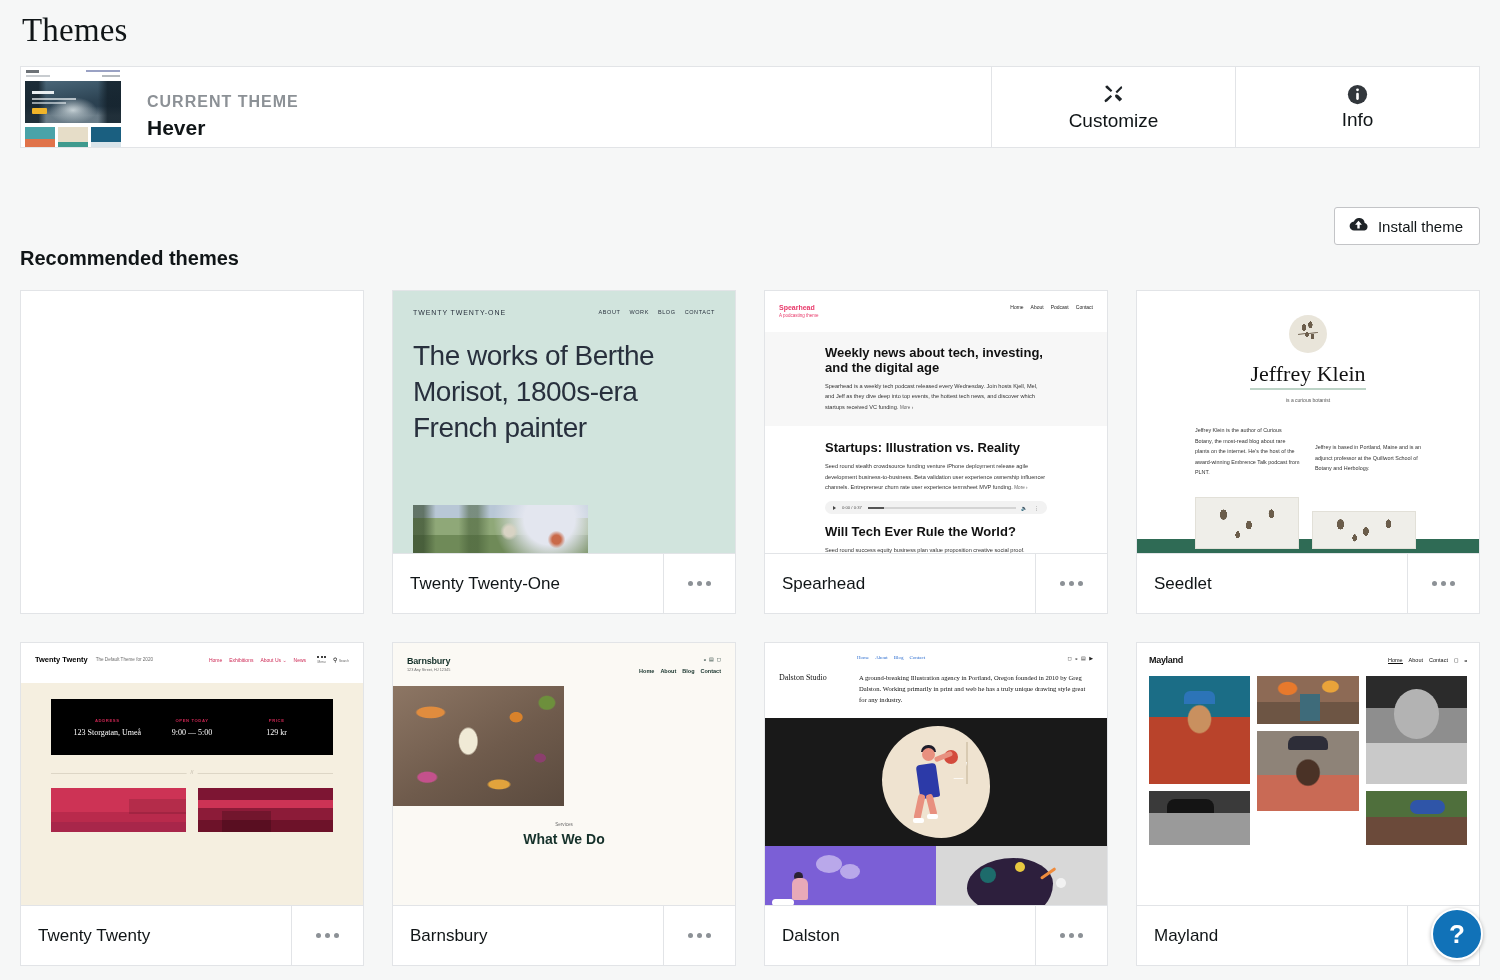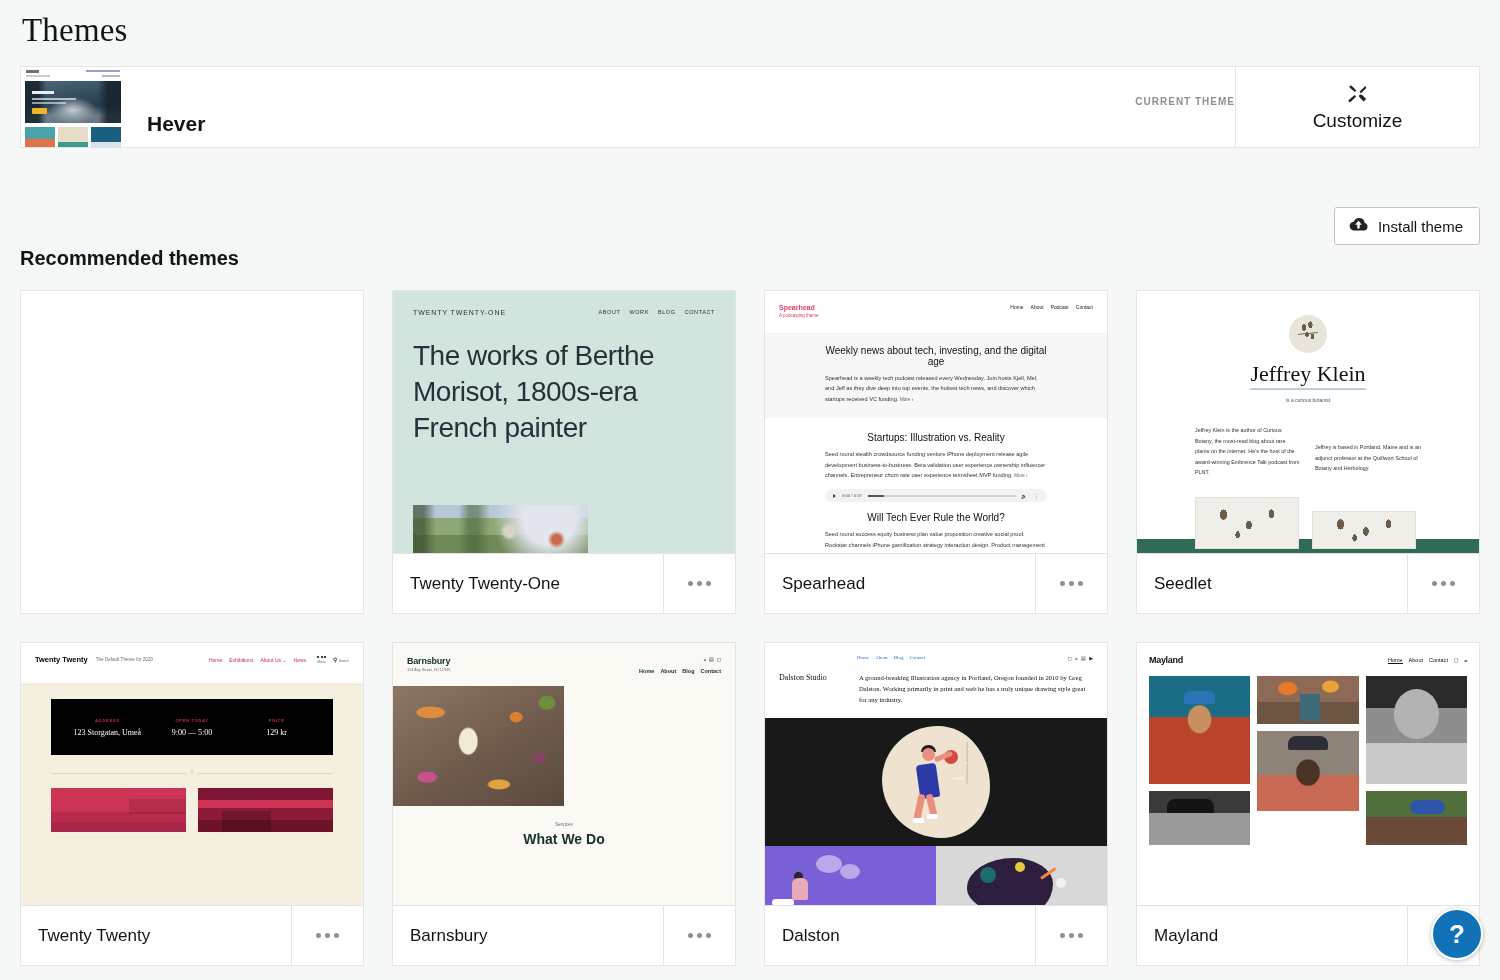--- a/index.html
+++ b/index.html
@@ -68,24 +68,23 @@
   .hc1 { background: linear-gradient(180deg,#4aa3a8 0 45%, #e0734a 45% 100%); }
   .hc2 { background: linear-gradient(180deg,#e6ddc8 0 55%, #3f9a8e 55% 100%); }
   .hc3 { background: linear-gradient(180deg,#1a5f80 0 55%, #d9e4ea 55% 100%); }
 
   .ct-label {
     flex: 1;
     padding: 18px 0 0 22px;
     display: flex; flex-direction: column; justify-content: center;
   }
   .ct-kicker {
-    font-size: 10px; font-weight: 700; letter-spacing: 1px;
+    font-size: 16px; font-weight: 700; letter-spacing: 1px;
     color: #8c9196; text-transform: uppercase;
     margin-bottom: 5px;
-    text-align: right;
   }
   .ct-name { font-size: 21px; font-weight: 700; color:#101517; }
 
   .ct-action {
     width: 244px;
     border-left: 1px solid #e2e4e7;
     display: flex; flex-direction: column;
     align-items: center; justify-content: center;
     gap: 4px; cursor: pointer;
     color: #101517;
@@ -174,21 +173,21 @@
       radial-gradient(circle at 82% 72%, #c96a4a 0 3%, rgba(201,106,74,0) 6%);
   }
 
   
   .m-spear { background:#fff; }
   .m-spear .hdr { display:flex; justify-content:space-between; padding: 13px 14px 0 14px; }
   .m-spear .sp-logo { font-size:7px; font-weight:700; color:#e8396a; }
   .m-spear .sp-tag { font-size:4.5px; color:#e8396a; margin-top:2px; }
   .m-spear .sp-nav { display:flex; gap:7px; font-size:5px; color:#222; }
   .m-spear .band { background:#f7f7f7; margin-top:14px; padding: 13px 60px 14px 60px; }
-  .m-spear h4 { font-size:10px; font-weight:400; color:#111; margin-bottom:6px;text-align:center; }
+  .m-spear h4 { font-size:13px; font-weight:700; color:#111; margin-bottom:6px; }
   .m-spear p { font-size:5.6px; line-height:1.85; color:#333; }
   .m-spear .more-l { font-size:4.6px; color:#666; }
   .m-spear .sec { padding: 14px 60px 0 60px; }
   .m-spear .player {
     margin-top:9px; height:13px; background:#f2f2f2; border-radius:7px;
     display:flex; align-items:center; padding: 0 8px; gap:6px;
   }
   .m-spear .player .tri { width:0;height:0;border-left:3.5px solid #444;border-top:2.5px solid transparent;border-bottom:2.5px solid transparent; }
   .m-spear .player .tm { font-size:4.2px; color:#555; }
   .m-spear .player .bar { flex:1; height:1.5px; background:#d4d4d4; position:relative; }
@@ -419,20 +418,30 @@
 
   <div class="ct-action">
     <span>
       <svg width="23" height="23" viewBox="0 0 24 24" fill="#1e2327">
         <path d="M3.6 3.2l2.1-.7 5.1 5.3-1.6 1.6L3.9 4.9zM20.4 3.2l.7 2.1-5.4 5.4-1.6-1.6 5.2-5.2zM8.9 12.6l1.6 1.6-5.2 5.2-2.1.7-.6-2.1zM14.5 12.1c.9-.2 1.9 0 2.6.8l3.9 3.9-2.6 2.6-3.9-3.9c-.7-.7-1-1.7-.8-2.6z"></path>
       </svg>
     </span>
     <span class="ca-label">Customize</span>
   </div>
 
+  <div class="ct-action">
+    <span>
+      <svg width="21" height="21" viewBox="0 0 24 24">
+        <circle cx="12" cy="12" r="11" fill="#32373c"></circle>
+        <circle cx="12" cy="6.6" r="1.6" fill="#fff"></circle>
+        <rect x="10.5" y="10" width="3" height="8.2" rx="1.3" fill="#fff"></rect>
+      </svg>
+    </span>
+    <span class="ca-label">Info</span>
+  </div>
 </div>
 
 <div class="install-btn">
   <span>
     <svg width="21" height="17" viewBox="0 0 24 20" fill="#1e2327">
       <path d="M19.3 8.1A6.6 6.6 0 006.6 6.5 5.2 5.2 0 007 17h12.1a4.6 4.6 0 00.2-8.9z"></path>
       <path d="M12 5.6l4 4.6h-2.6v4.4h-2.8v-4.4H8z" fill="#fff"></path>
     </svg>
   </span>
   <span>Install theme</span>

